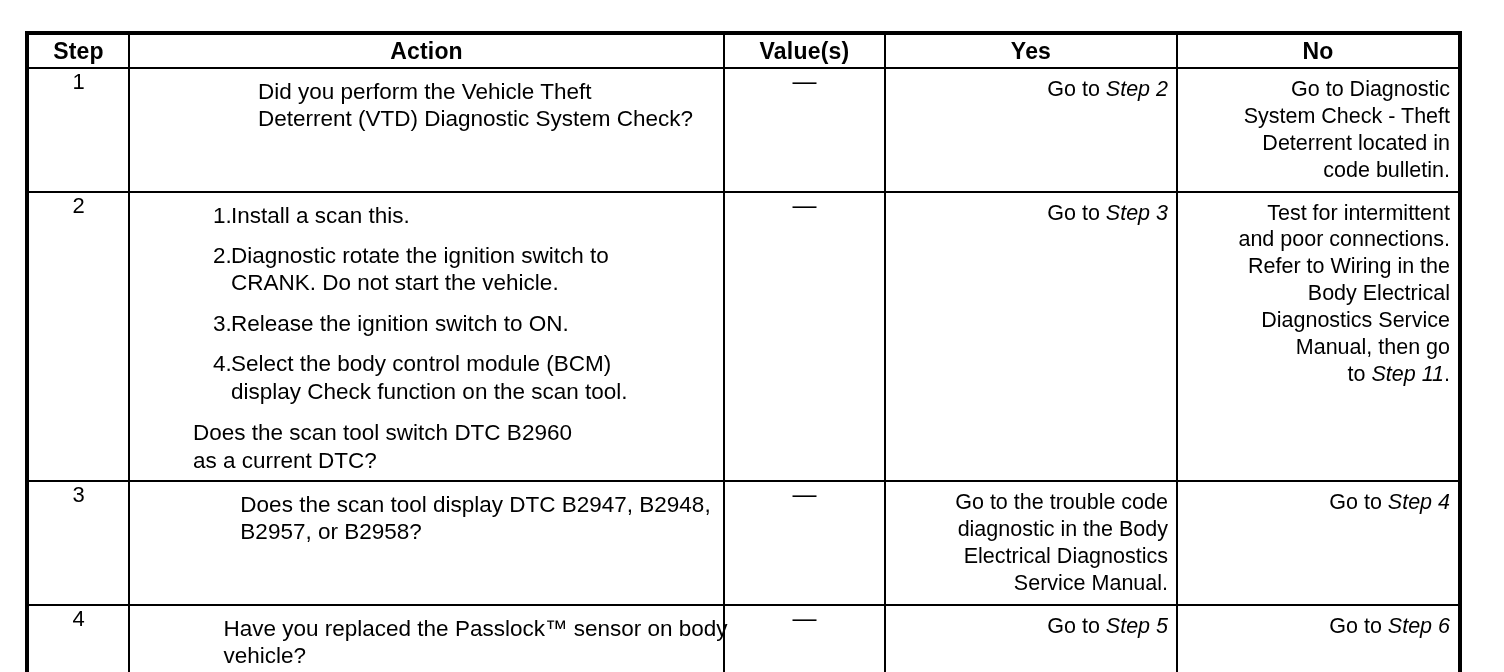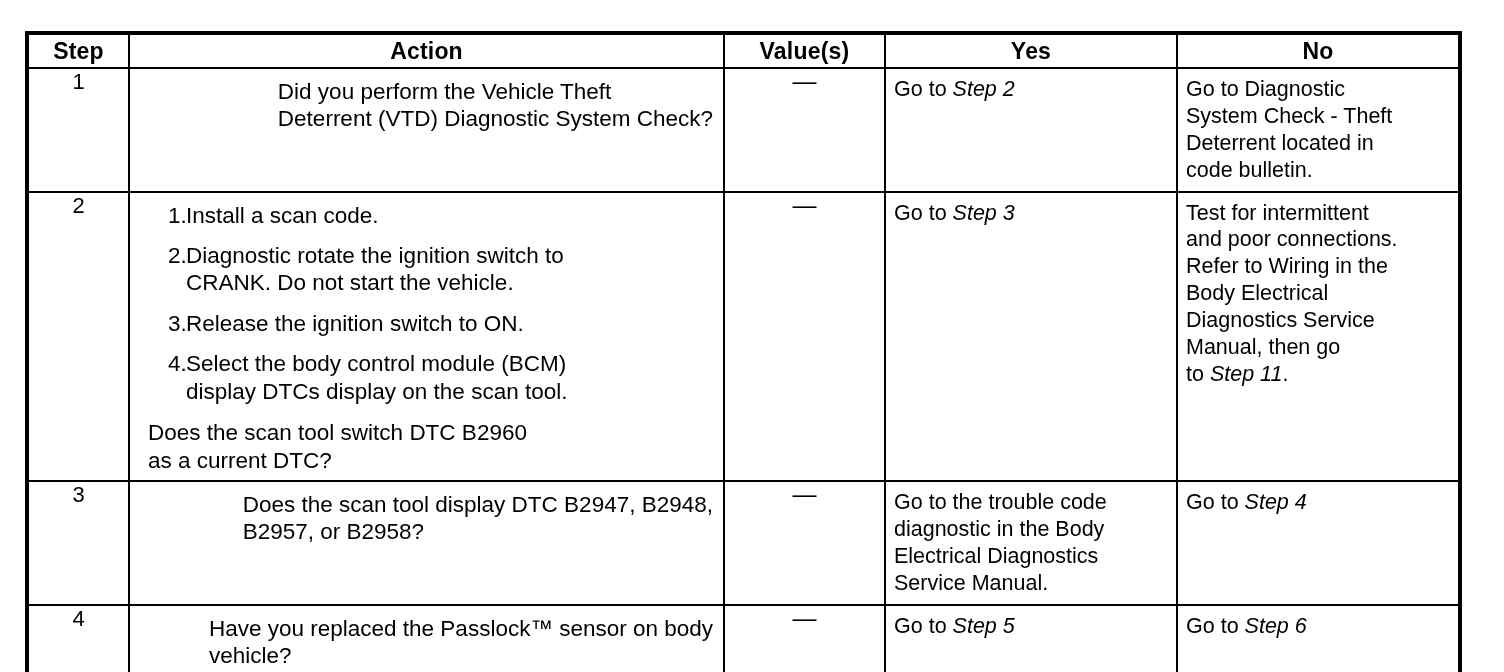--- a/index.html
+++ b/index.html
@@ -90,29 +90,30 @@
     line-height: 1;
     display: inline-block;
   }
 
   td.act-cell {
     font-size: 22.5px;
     line-height: 1.22;
   }
   td.act-cell .cellpad {
     flex-direction: column;
-    align-items: flex-end;
+    align-items: center;
     justify-content: flex-start;
     padding: 9px 10px 6px 18px;
+    margin-left: 45px;
   }
 
   td.branch-cell {
     font-size: 21.5px;
     line-height: 1.25;
-    text-align: left;
+    text-align: right;
   }
   td.branch-cell .cellpad {
     align-items: flex-start;
     justify-content: center;
     padding: 7px 8px 7px 8px;
   }
   td.branch-cell.v-bottom .cellpad {
     align-items: flex-end;
     padding-bottom: 10px;
   }
@@ -211,41 +212,41 @@
         <tr style="height: 265px;">
           <td class="step-cell">
             <div class="cellpad">2</div>
           </td>
           <td class="act-cell">
             <div class="cellpad">
               <ul class="proc-list">
                 <li>
                   <span class="proc-num">1.</span>
                   <span class="proc-txt">
-                    <span class="q-line">Install a scan code.</span>
+                    <span class="q-line">Install a scan this.</span>
                   </span>
                 </li>
                 <li>
                   <span class="proc-num">2.</span>
                   <span class="proc-txt">
                     <span class="q-line">Diagnostic rotate the ignition switch to</span>
                     <span class="q-line">CRANK. Do not start the vehicle.</span>
                   </span>
                 </li>
                 <li>
                   <span class="proc-num">3.</span>
                   <span class="proc-txt">
                     <span class="q-line">Release the ignition switch to ON.</span>
                   </span>
                 </li>
                 <li>
                   <span class="proc-num">4.</span>
                   <span class="proc-txt">
                     <span class="q-line">Select the body control module (BCM)</span>
-                    <span class="q-line">display DTCs display on the scan tool.</span>
+                    <span class="q-line">display Check function on the scan tool.</span>
                   </span>
                 </li>
               </ul>
               <div class="proc-question">
                 <span class="q-line">Does the scan tool switch DTC B2960</span>
                 <span class="q-line">as a current DTC?</span>
               </div>
             </div>
           </td>
           <td class="val-cell">

